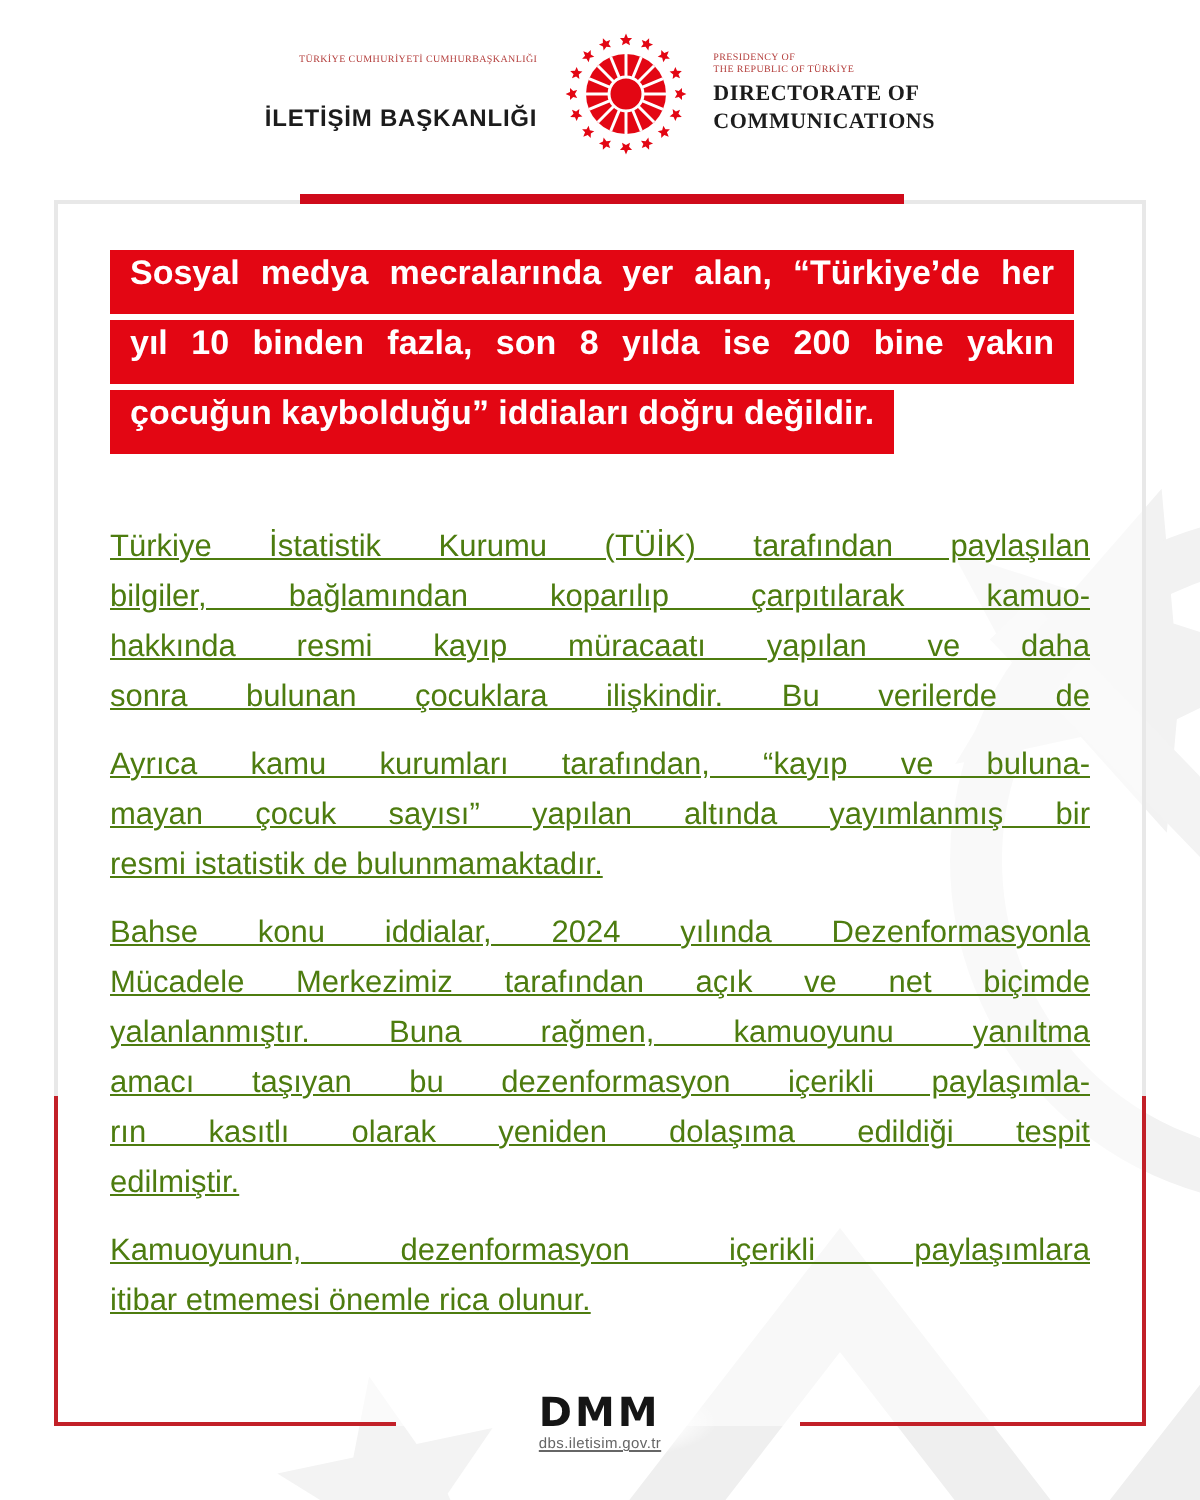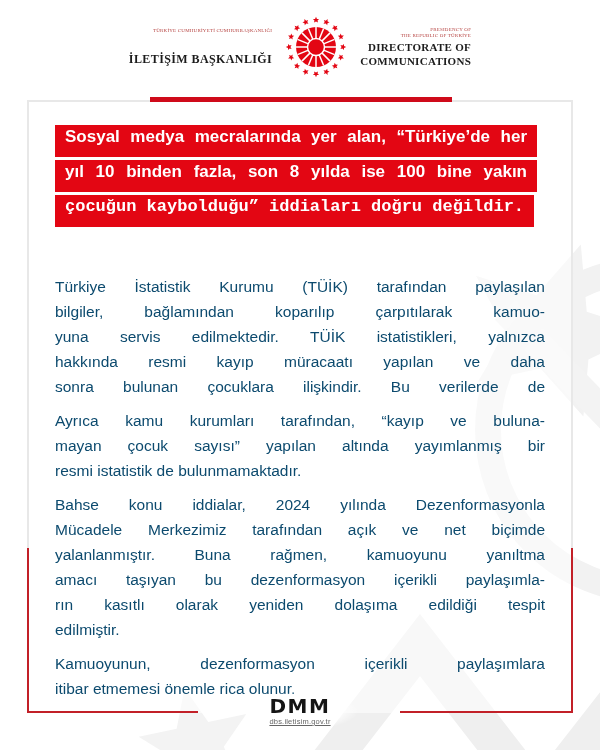--- a/index.html
+++ b/index.html
@@ -10,27 +10,27 @@
     -webkit-font-smoothing:antialiased;
   }
   
   .watermark{position:absolute;inset:0;z-index:0;}
   
   .header{
     position:absolute;top:12px;left:0;right:0;height:70px;
     display:flex;align-items:center;justify-content:center;gap:13px;z-index:2;
   }
   .logo-left{text-align:right;}
-  .logo-right{text-align:right;}
+  .logo-right{text-align:left;}
   .logo-tiny{
     font-family:"Liberation Serif",serif;
     font-size:5px;line-height:6px;letter-spacing:.2px;color:#b5413f;
   }
   .logo-main{
-    font-family:Liberation Serif, serif;font-weight:bold;
+    font-family:Liberation Sans, sans-serif;font-weight:bold;
     font-size:12px;line-height:13px;color:#1c1c1c;letter-spacing:.4px;margin-top:19px;
   }
   .logo-main-en{
     font-family:"Liberation Serif",serif;font-weight:bold;
     font-size:11px;line-height:12px;color:#1c1c1c;letter-spacing:.3px;margin-top:2px;
   }
   .emblem{width:62px;height:66px;flex:0 0 auto;}
   
   .card{
     position:absolute;left:27px;top:100px;width:546px;height:613px;
@@ -45,23 +45,23 @@
   .b-bot-right{position:absolute;right:0;bottom:0;height:2px;width:173px;background:#c22028;}
   .top-accent{position:absolute;top:-3px;left:123px;width:302px;height:5px;background:#cf0a1a;}
   .card-inner{padding:25px 28px 0;position:relative;}
   
   .hl-line{
     background:#e30613;color:#ffffff;font-weight:bold;
     font-size:17px;line-height:24px;height:32px;
     padding:0 10px;margin-bottom:3px;white-space:nowrap;
   }
   .hl-just{width:462px;text-align:justify;text-align-last:justify;white-space:normal;}
-  .hl-fit{display:inline-block;font-family:Liberation Mono, monospace;}
+  .hl-fit{display:inline-block;}
   
-  .body-text{margin-top:44px;font-size:15.5px;line-height:25px;color:#0c4a6e;}
+  .body-text{margin-top:31px;font-size:15.5px;line-height:25px;color:#4d7c0f;text-decoration:underline;}
   .para{margin-bottom:9px;}
   .bline{text-align:justify;text-align-last:justify;}
   .bline.last{text-align-last:left;}
   
   .dmm{
     position:absolute;left:50%;bottom:-17px;transform:translateX(-50%);
     text-align:left;z-index:3;padding:4px 28px;
     background:radial-gradient(closest-side,#ffffff 62%,rgba(255,255,255,0));
     margin-top:19px;
   }
@@ -141,29 +141,28 @@
   <div class="b-right-gray"></div>
   <div class="b-left-red"></div>
   <div class="b-right-red"></div>
   <div class="b-bot-left"></div>
   <div class="b-bot-right"></div>
   <div class="top-accent"></div>
 
   <div class="card-inner">
     <div class="headline">
       <div class="hl-line hl-just">Sosyal medya mecralarında yer alan, “Türkiye’de her</div>
-      <div class="hl-line hl-just">yıl 10 binden fazla, son 8 yılda ise 100 bine yakın</div>
+      <div class="hl-line hl-just">yıl 10 binden fazla, son 8 yılda ise 200 bine yakın</div>
       <div class="hl-line hl-fit">çocuğun kaybolduğu” iddiaları doğru değildir.</div>
     </div>
 
     <div class="body-text" id="body-text">
         <div class="para">
           <div class="bline">Türkiye İstatistik Kurumu (TÜİK) tarafından paylaşılan</div>
           <div class="bline">bilgiler, bağlamından koparılıp çarpıtılarak kamuo-</div>
-          <div class="bline">yuna servis edilmektedir. TÜİK istatistikleri, yalnızca</div>
           <div class="bline">hakkında resmi kayıp müracaatı yapılan ve daha</div>
           <div class="bline">sonra bulunan çocuklara ilişkindir. Bu verilerde de</div>
         </div>
         <div class="para">
           <div class="bline">Ayrıca kamu kurumları tarafından, “kayıp ve buluna-</div>
           <div class="bline">mayan çocuk sayısı” yapılan altında yayımlanmış bir</div>
           <div class="bline last">resmi istatistik de bulunmamaktadır.</div>
         </div>
         <div class="para">
           <div class="bline">Bahse konu iddialar, 2024 yılında Dezenformasyonla</div>

